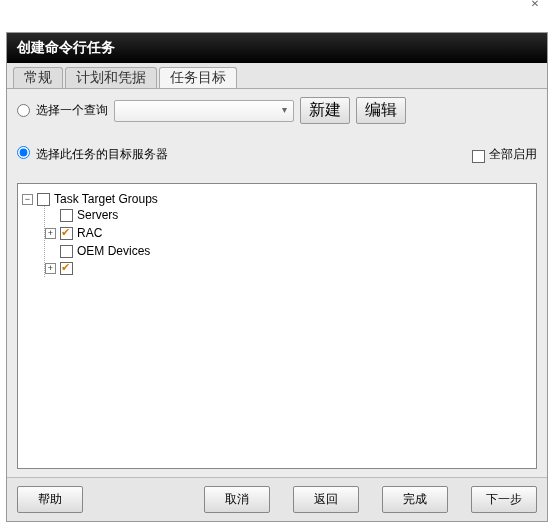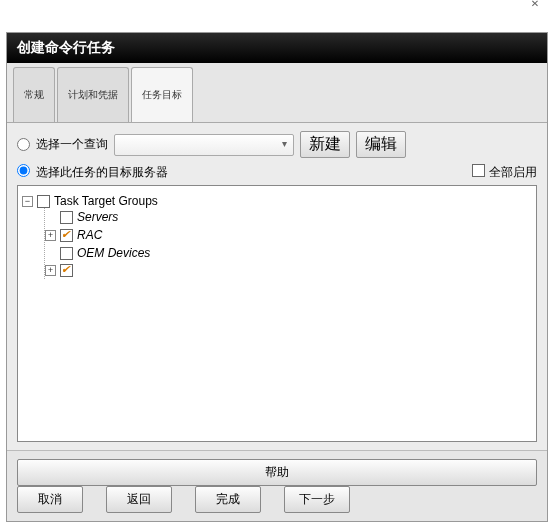--- a/index.html
+++ b/index.html
@@ -5,46 +5,46 @@
 * { box-sizing: border-box; margin: 0; padding: 0; }
 body { font-family: Arial, "Microsoft YaHei", sans-serif; font-size: 12px; background: #fff; width: 554px; height: 528px; position: relative; }
 
 .dialog { position: absolute; top: 4px; left: 6px; right: 6px; bottom: 6px; border: 1px solid #999; background: #ececec; display: flex; flex-direction: column; margin-top: 28px; }
 
 .close-btn { position: absolute; top: -2px; right: 10px; width: 18px; height: 14px; font-size: 10px; color: #666; text-align: center; cursor: pointer; }
 
 .titlebar { background: linear-gradient(#2a2a2a, #000); color: #fff; padding: 6px 10px; font-size: 14px; font-weight: bold; }
 
 .tabs { display: flex; background: #e6e6e6; border-bottom: 1px solid #aaa; padding: 4px 6px 0 6px; gap: 0; }
-.tab { padding: 20px 10px; border: 1px solid #aaa; border-bottom: none; background: #ddd; color: #333; cursor: pointer; font-size: 10px; margin-right: 2px; border-radius: 3px 3px 0 0; }
+.tab { padding: 1px 10px; border: 1px solid #aaa; border-bottom: none; background: #ddd; color: #333; cursor: pointer; font-size: 14px; margin-right: 2px; border-radius: 3px 3px 0 0; }
 .tab.active { background: #f5f5f5; font-weight: normal; }
 
-.content { padding: 8px 10px; flex: 1; display: flex; flex-direction: column; }
+.content { padding: 8px 10px; flex: 1; display: flex; flex-direction: column; gap: 16px; }
 
 .row { display: flex; align-items: center; margin-bottom: 6px; gap: 6px; }
 .radio { width: 13px; height: 13px; }
 .combo { flex: 0 0 180px; height: 22px; border: 1px solid #aaa; background: linear-gradient(#fff,#eee); position: relative; border-radius: 2px; }
 .combo::after { content: "▾"; position: absolute; right: 6px; top: 3px; color: #666; font-size: 10px; }
 .btn-sm { padding: 2px 8px; border: 1px solid #999; background: linear-gradient(#f8f8f8,#ddd); border-radius: 2px; cursor: pointer; font-size: 16px; }
 
 .row2 { display: flex; align-items: center; justify-content: space-between; margin-bottom: 4px; }
 .row2-left { display: flex; align-items: flex-start; gap: 6px; }
-.chk-all { display: flex; align-items: flex-start; gap: 4px; }
+.chk-all { display: flex; align-items: flex-end; gap: 4px; }
 
 .tree-box { flex: 1; border: 1px solid #888; background: #fff; padding: 6px 4px; overflow: auto; }
 .tree ul { list-style: none; padding-left: 0; }
 .tree li { position: relative; padding: 2px 0 2px 0; }
 .node { display: flex; align-items: center; gap: 4px; }
 .expander { width: 11px; height: 11px; border: 1px solid #888; display: inline-flex; align-items: center; justify-content: center; font-size: 9px; line-height: 1; cursor: pointer; background: #fff; color: #333; }
 .expander.empty { border: none; width: 11px; }
 .chk { width: 13px; height: 13px; border: 1px solid #666; display: inline-block; background: #fff; position: relative; }
 .chk.checked::after { content: "✔"; position: absolute; top: -2px; left: 0; font-size: 11px; color: #d87a00; }
-.children { margin-left: 22px; border-left: 1px dotted #aaa; padding-left: 6px; font-style: italic; }
+.children { margin-left: 22px; border-left: 1px dotted #aaa; padding-left: 6px; }
 
-.footer { display: flex; justify-content: space-between; padding: 8px 10px; border-top: 1px solid #bbb; background: #e6e6e6; flex-direction: column; }
+.footer { display: flex; justify-content: space-between; padding: 8px 10px; border-top: 1px solid #bbb; background: #e6e6e6; }
 .footer-right { display: flex; gap: 23px; }
 .btn { min-width: 66px; padding: 4px 10px; border: 1px solid #888; background: linear-gradient(#fdfdfd,#dcdcdc); border-radius: 2px; cursor: pointer; font-size: 12px; text-align: center; }
 </style>
 </head>
 <body>
 
 <div class="close-btn">✕</div>
 
 <div class="dialog">
 

